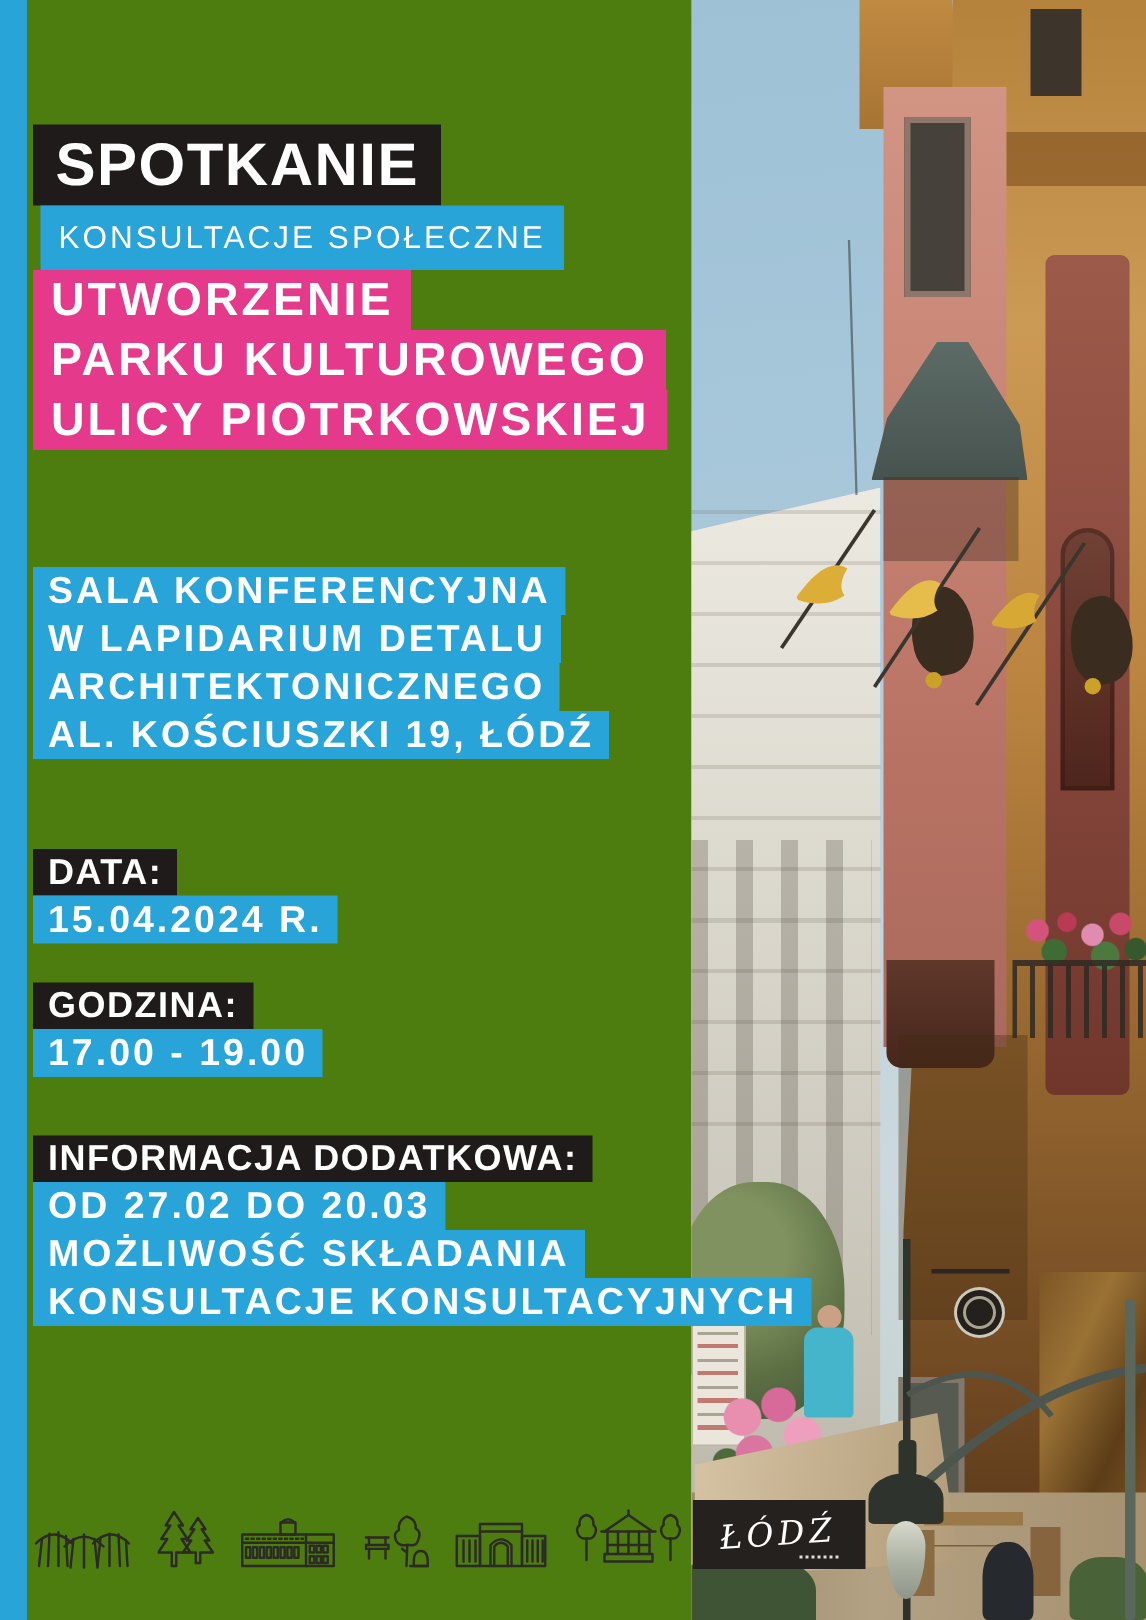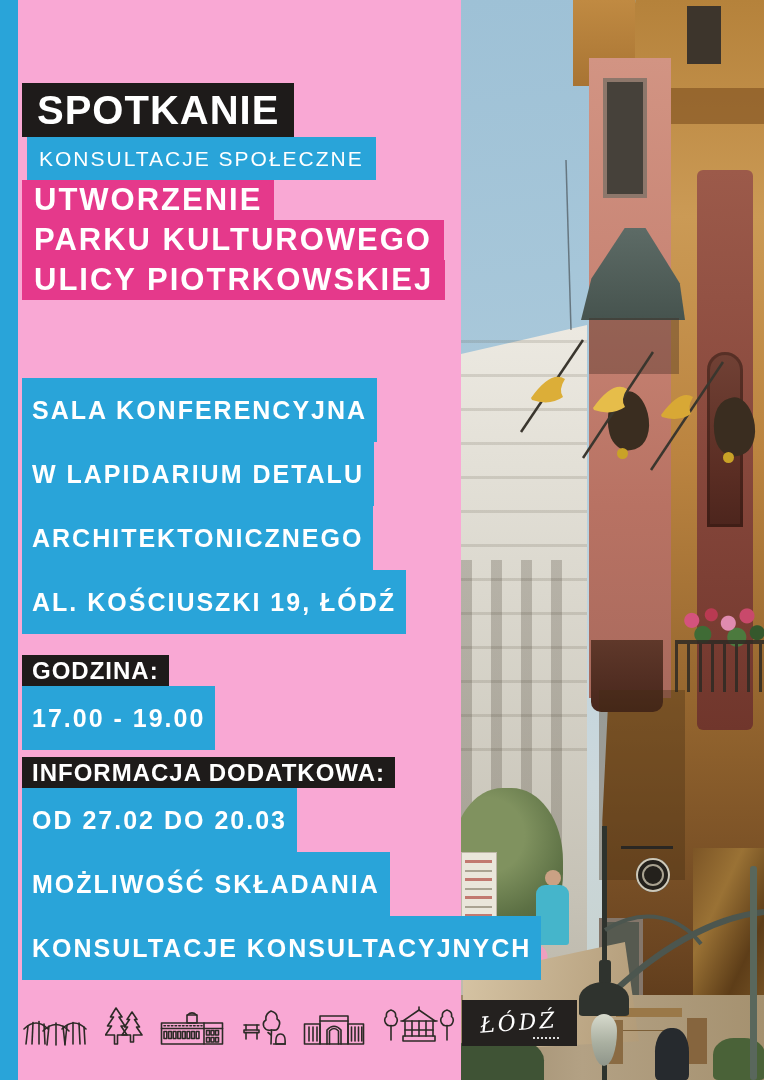--- a/index.html
+++ b/index.html
@@ -1,33 +1,33 @@
 <!DOCTYPE html>
 <html><head>
 <meta charset="utf-8">
 <style>
   html,body{margin:0;padding:0;background:#ffffff;}
   .poster{
-    position:relative;width:764px;height:1080px;background:#f9a8d4;
+    position:relative;width:764px;height:1080px;background:#4d7c0f;
     overflow:hidden;font-family:"Liberation Sans",sans-serif;
   }
   
   .leftbar{position:absolute;left:0;top:0;width:18px;height:1080px;background:#29A4D9;}
 
   
   .sec{position:absolute;left:22px;}
   .line{display:block;width:fit-content;color:#fff;white-space:nowrap;}
   .blk{background:#1E1B1A;}
   .blu{background:#29A4D9;}
   .pnk{background:#E5398B;}
   .kicker{font-size:40px;line-height:54px;padding:0 15px;font-weight:bold;letter-spacing:1px;}
   .subk{font-size:21px;line-height:43px;padding:0 12px;font-weight:400;letter-spacing:2px;margin-left:5px;}
   .pinkline{font-size:31px;line-height:40px;padding:0 12px;font-weight:bold;letter-spacing:2px;}
   .label{font-size:24px;line-height:31px;padding:0 10px;font-weight:bold;letter-spacing:1px;}
-  .infoline{font-size:25px;line-height:32px;padding:16px 10px;font-weight:bold;letter-spacing:2px;}
+  .infoline{font-size:25px;line-height:32px;padding:0 10px;font-weight:bold;letter-spacing:2px;}
 
   
   .icons-row{position:absolute;left:23px;top:1002px;width:432px;height:44px;
     display:flex;align-items:flex-end;justify-content:space-between;}
   .icons-row svg{stroke:#2c2a26;fill:none;stroke-width:1.6;stroke-linecap:round;stroke-linejoin:round;}
 
   
   .photo{position:absolute;left:461px;top:0;width:303px;height:1080px;overflow:hidden;background:#a9c8da;}
   .photo *{position:absolute;}
   .sky{left:0;top:0;width:100%;height:100%;
@@ -199,20 +199,24 @@
     <span class="line pnk pinkline">ULICY PIOTRKOWSKIEJ</span>
   </section>
 
   <section class="sec" style="top:378px;">
     <span class="line blu infoline">SALA KONFERENCYJNA</span>
     <span class="line blu infoline">W LAPIDARIUM DETALU</span>
     <span class="line blu infoline">ARCHITEKTONICZNEGO</span>
     <span class="line blu infoline">AL. KOŚCIUSZKI 19, ŁÓDŹ</span>
   </section>
 
+  <section class="sec" style="top:566px;">
+    <span class="line blk label">DATA:</span>
+    <span class="line blu infoline">15.04.2024 R.</span>
+  </section>
 
   <section class="sec" style="top:655px;">
     <span class="line blk label">GODZINA:</span>
     <span class="line blu infoline">17.00 - 19.00</span>
   </section>
 
   <section class="sec" style="top:757px;">
     <span class="line blk label">INFORMACJA DODATKOWA:</span>
     <span class="line blu infoline">OD 27.02 DO 20.03</span>
     <span class="line blu infoline">MOŻLIWOŚĆ SKŁADANIA</span>

